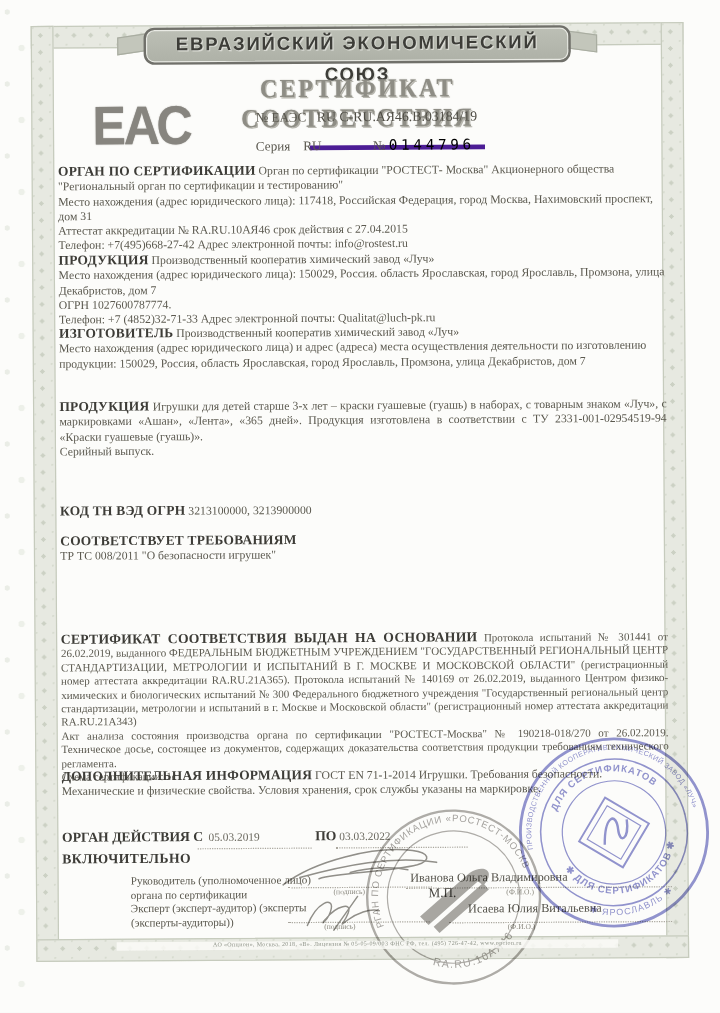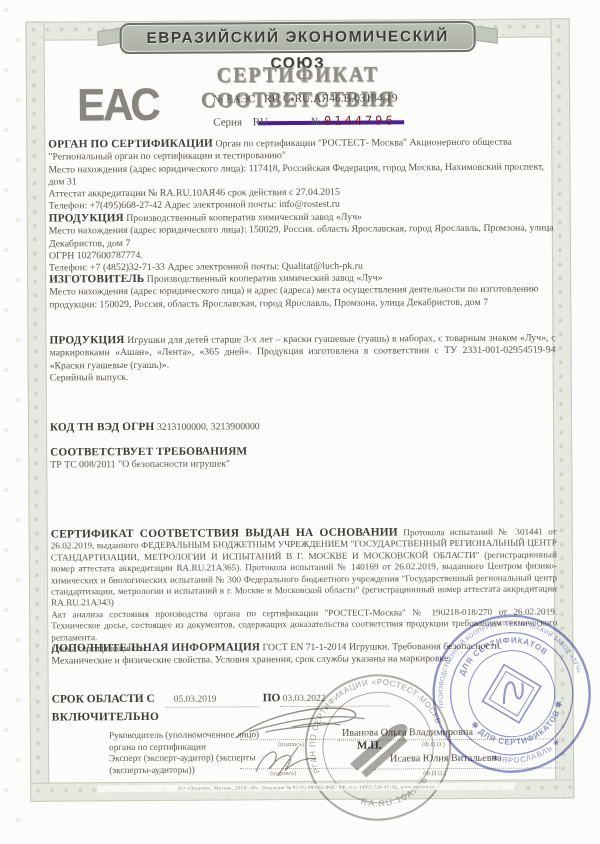--- a/index.html
+++ b/index.html
@@ -32,21 +32,21 @@
         font-weight:900;font-size:42px;line-height:48px;letter-spacing:-2px;color:#87857f;
         transform:scaleY(1.08);text-shadow:0 0 1px #9b9993;}
   .doc-title{position:absolute;left:160px;top:64px;width:280px;text-align:center;
         font-family:"Liberation Serif",serif;font-weight:bold;font-size:20px;letter-spacing:2px;
         color:#8e8d85;text-shadow:1px 1px 0 #b8b7af,0 0 1px #a5a49c;transform:scaleY(1.08);}
   .certno-line{position:absolute;left:215px;top:92px;font-size:11px;color:#5a584f;}
   .certno-line .val{border-bottom:4px solid #4c1d95;padding:0 6px 17px 6px;font-size:11.5px;color:#4f4d45;}
   .series-line{position:absolute;left:215px;top:114px;font-size:11px;color:#5a584f;}
   .series-line .reg{margin-left:8px;}
   .series-line .num-label{margin-left:40px;}
-  .serial{font-family:"DejaVu Sans Mono",monospace;font-size:12px;letter-spacing:3px;color:#7f1d1d;}
+  .serial{font-family:"DejaVu Sans Mono",monospace;font-size:12px;letter-spacing:3px;color:#000000;}
   
   .sec{position:absolute;left:50px;width:506px;font-size:9.8px;line-height:12.3px;color:#5b594f;text-align:left;}
   .sec .h{font-weight:bold;font-size:11.2px;color:#3d3c37;letter-spacing:.2px;font-family:"Liberation Serif",serif;}
   #sec-authority{top:136px;}
   #sec-applicant{top:210px;}
   #sec-manufacturer{top:271px;}
   #sec-product{top:332px;text-align:justify;}
   #sec-tnved{top:419px;}
   #sec-requirements{top:444px;}
   #sec-basis{top:527px;font-size:9.2px;line-height:11.4px;text-align:justify;}
@@ -71,21 +71,21 @@
   #cap-sign2{left:268px;top:769px;}
   #cap-fio1{left:420px;top:741px;}
   #cap-fio2{left:421px;top:770px;}
   #rule-sign1{left:238px;top:738px;width:120px;}
   #rule-sign2{left:238px;top:767px;width:118px;}
   #rule-name1{left:336px;top:739px;width:222px;}
   #rule-name2{left:372px;top:768px;width:186px;}
   .fio{position:absolute;font-size:10.2px;color:#54524a;white-space:nowrap;}
   #fio-head{left:340px;top:727px;}
   #fio-expert{left:388px;top:753px;}
-  .mp{position:absolute;left:355px;top:739px;font-size:11px;font-weight:bold;color:#474540;}
+  .mp{position:absolute;left:355px;top:739px;font-size:11px;font-weight:normal;color:#474540;}
   
   .stamp{position:absolute;mix-blend-mode:multiply;}
   #stamp-org{left:296px;top:668px;width:160px;height:160px;opacity:.78;transform:rotate(-20deg);}
   #stamp-holder{left:424px;top:609px;width:172px;height:172px;opacity:.85;transform:rotate(-14deg);}
   #sig-head-svg{left:230px;top:697px;width:140px;height:48px;opacity:.8;}
   #sig-expert-svg{left:246px;top:743px;width:84px;height:34px;opacity:.8;}
   
   .imprint{position:absolute;left:95px;top:784px;width:410px;text-align:center;font-size:5px;
         letter-spacing:.3px;color:#8d9287;background:rgba(250,250,247,.85);padding:1px 4px;}
 </style>
@@ -161,21 +161,21 @@
       <span>Протокола испытаний № 301441 от 26.02.2019, выданного ФЕДЕРАЛЬНЫМ БЮДЖЕТНЫМ УЧРЕЖДЕНИЕМ "ГОСУДАРСТВЕННЫЙ РЕГИОНАЛЬНЫЙ ЦЕНТР СТАНДАРТИЗАЦИИ, МЕТРОЛОГИИ И ИСПЫТАНИЙ В Г. МОСКВЕ И МОСКОВСКОЙ ОБЛАСТИ" (регистрационный номер аттестата аккредитации RA.RU.21А365). Протокола испытаний № 140169 от 26.02.2019, выданного Центром физико-химических и биологических испытаний № 300 Федерального бюджетного учреждения "Государственный региональный центр стандартизации, метрологии и испытаний в г. Москве и Московской области" (регистрационный номер аттестата аккредитации RA.RU.21А343)</span>
       <div>Акт анализа состояния производства органа по сертификации "РОСТЕСТ-Москва" № 190218-018/270 от 26.02.2019. Техническое досье, состоящее из документов, содержащих доказательства соответствия продукции требованиям технического регламента.</div>
       <div>Схема сертификации: 1с</div>
     </div>
 
     <div class="sec" id="sec-additional">
       <span class="h">ДОПОЛНИТЕЛЬНАЯ ИНФОРМАЦИЯ</span>
       <span>ГОСТ EN 71-1-2014 Игрушки. Требования безопасности. Механические и физические свойства. Условия хранения, срок службы указаны на маркировке.</span>
     </div>
 
-    <div class="validity">СРОК ОБЛАСТИ С</div>
+    <div class="validity">ОРГАН ДЕЙСТВИЯ С</div>
     <div class="validity-date" id="date-from">05.03.2019</div>
     <div id="po-label">ПО</div>
     <div class="validity-date" id="date-to">03.03.2022</div>
     <div class="rule" id="rule-date1"></div>
     <div class="rule" id="rule-date2"></div>
     <div class="inclusive">ВКЛЮЧИТЕЛЬНО</div>
 
     <div class="role" id="role-head">Руководитель (уполномоченное лицо) органа по сертификации</div>
     <div class="role" id="role-expert">Эксперт (эксперт-аудитор) (эксперты (эксперты-аудиторы))</div>
     <div class="rule" id="rule-sign1"></div>

